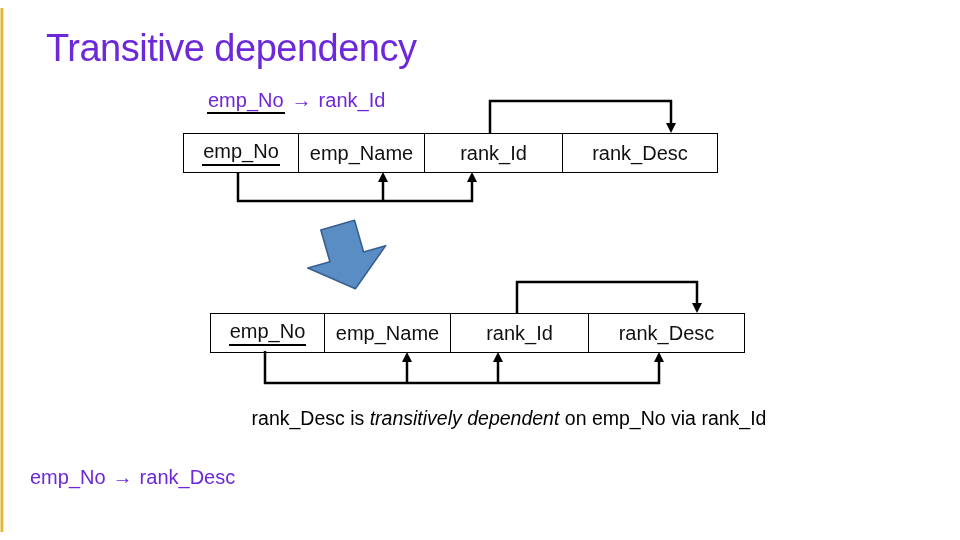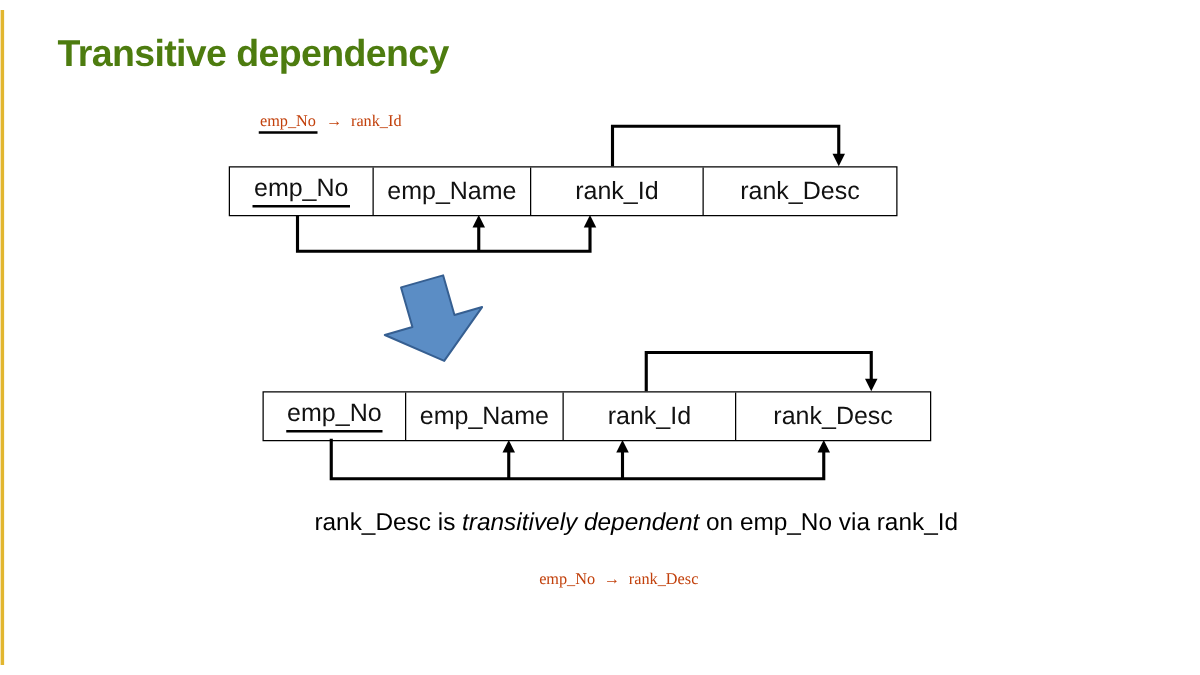--- a/index.html
+++ b/index.html
@@ -3,26 +3,26 @@
 <meta charset="utf-8">
 <style>
   html,body{margin:0;padding:0;background:#fff;}
   .slide{
     position:relative;width:960px;height:540px;background:#fff;overflow:hidden;
     font-family:"Liberation Sans","DejaVu Sans",sans-serif;color:#111;
   }
   .overlay{position:absolute;left:0;top:0;width:960px;height:540px;pointer-events:none;}
   .title{
     position:absolute;left:46px;top:27px;margin:0;
-    font-size:30px;font-weight:700;letter-spacing:-0.5px;color:#4d7c0f;
+    font-size:38px;font-weight:400;letter-spacing:-0.5px;color:#6d28d9;
   }
-  .fd{position:absolute;font-size:13px;white-space:nowrap;color:#c2410c;font-family:Liberation Serif, serif;}
+  .fd{position:absolute;font-size:20px;white-space:nowrap;color:#6d28d9;}
   .fd-top{left:207px;top:89px;}
   .fd-mid{left:538px;top:197px;}
-  .fd-center{left:30px;width:930px;top:455px;text-align:center;}
+  .fd-center{left:30px;width:930px;top:466px;text-align:left;}
   .arrow{font-weight:700;margin:0 7px;}
   .u{border-bottom:2.4px solid #000;padding:0 1px 1px;}
   .tbl{position:absolute;display:flex;border:1.5px solid #000;box-sizing:border-box;background:#fff;}
   .tbl1{left:183px;top:133px;width:535px;height:40px;}
   .tbl2{left:210px;top:313px;width:535px;height:40px;}
   .cell{
     box-sizing:border-box;border-right:1.5px solid #000;
     display:flex;align-items:center;justify-content:center;
     font-size:20px;white-space:nowrap;
   }

